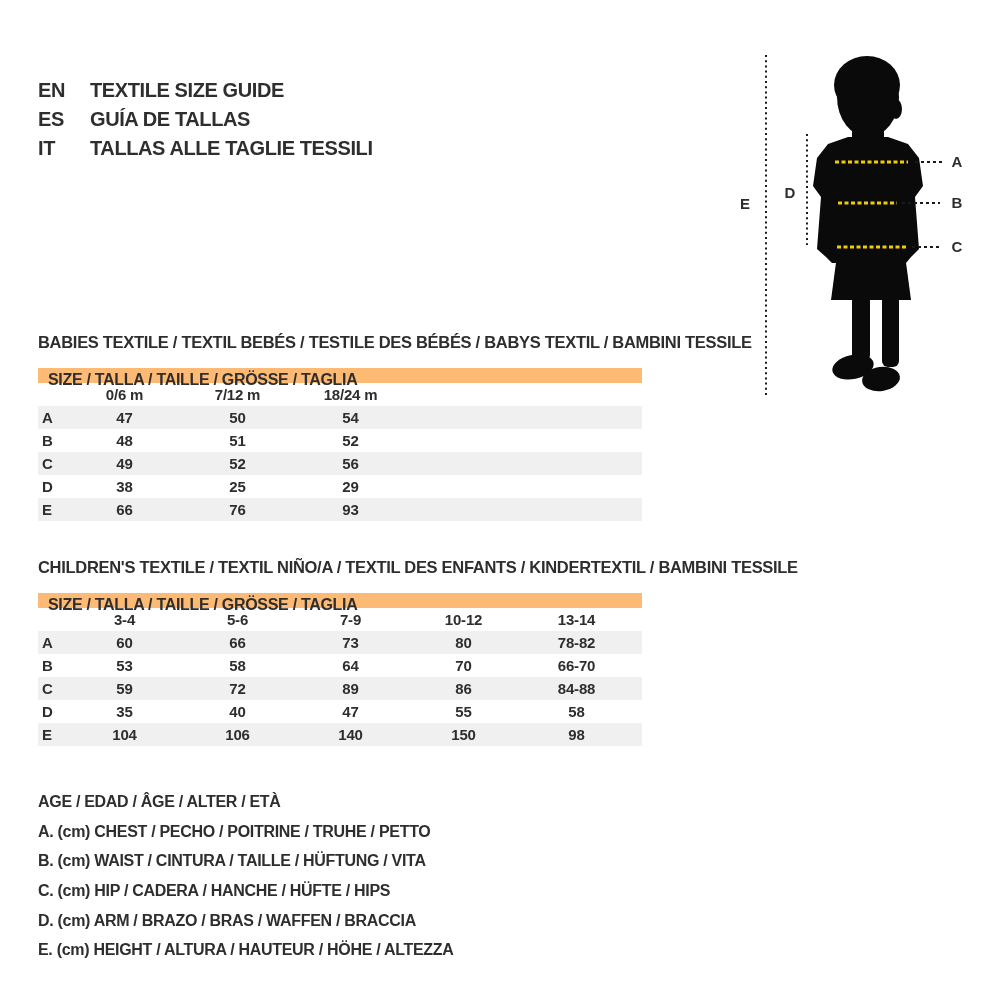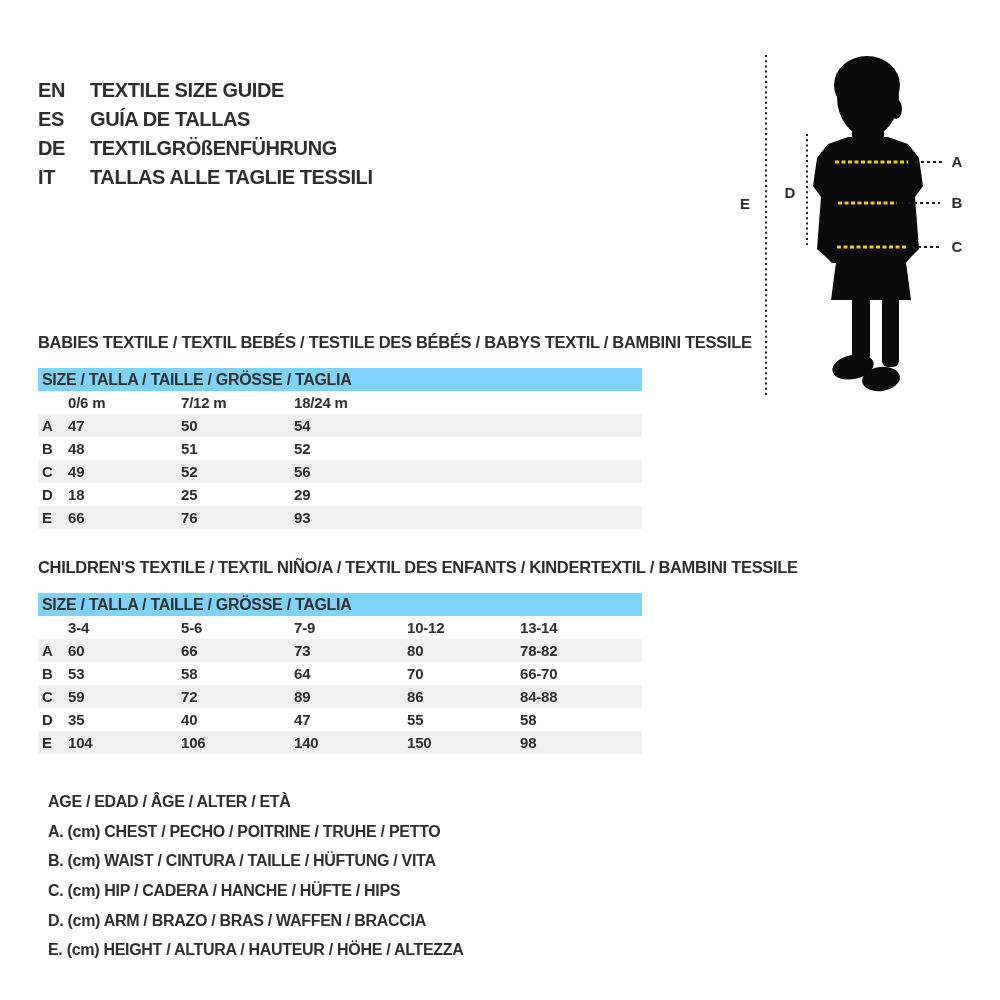--- a/index.html
+++ b/index.html
@@ -12,51 +12,47 @@
   
   .lang-block { left:38px; top:56px;margin-top:20px; }
   .lang-row { display:flex; height:29px; align-items:center; font-weight:700; font-size:20px; letter-spacing:-0.4px; }
   .lang-code { width:52px; }
 
   
   .section-heading { font-weight:700; font-size:16.5px; letter-spacing:-0.3px; white-space:nowrap; }
 
   
   .size-table { width:604px; }
-  .size-bar { height:23px; background:#7dd3fc; font-weight:700; font-size:16px; line-height:23px; padding-left:4px; letter-spacing:-0.3px; white-space:nowrap; }
+  .size-bar { height:15px; background:#fdba74; font-weight:700; font-size:16px; line-height:23px; padding-left:10px; letter-spacing:-0.3px; white-space:nowrap; }
   .trow { display:flex; height:23px; line-height:23px; font-weight:700; font-size:15px; letter-spacing:-0.2px; }
   .trow.stripe { background:#f0f0f0; }
   .tc-letter { width:30px; padding-left:4px; }
-  .tc { width:113px; text-align:left; }
+  .tc { width:113px; text-align:center; }
 
   
-  .legend { left:48px; top:787px; }
+  .legend { left:38px; top:787px; }
   .legend-line { height:29.7px; line-height:29.7px; font-weight:700; font-size:16px; letter-spacing:-0.3px; white-space:nowrap; }
 
   
   .figure-svg { left:725px; top:45px; }
   .svg-label { font-family:"Liberation Sans", sans-serif; font-weight:700; font-size:15px; fill:#2e2e2e; }
 </style>
 </head>
 <body>
 
 <div class="canvas">
 
   <div class="abs lang-block">
     <div class="lang-row">
       <span class="lang-code">EN</span>
       <span class="lang-label nowrap">TEXTILE SIZE GUIDE</span>
     </div>
     <div class="lang-row">
       <span class="lang-code">ES</span>
       <span class="lang-label nowrap">GUÍA DE TALLAS</span>
-    </div>
-    <div class="lang-row">
-      <span class="lang-code">DE</span>
-      <span class="lang-label nowrap">TEXTILGRÖßENFÜHRUNG</span>
     </div>
     <div class="lang-row">
       <span class="lang-code">IT</span>
       <span class="lang-label nowrap">TALLAS ALLE TAGLIE TESSILI</span>
     </div>
   </div>
 
   <svg class="abs figure-svg" width="255" height="365" viewBox="0 0 255 365">
 
     <line x1="41" y1="10" x2="41" y2="350" stroke="#1a1a1a" stroke-width="2" stroke-dasharray="2 3.2"></line>
@@ -113,21 +109,21 @@
       <span class="tc">52</span>
     </div>
     <div class="trow stripe">
       <span class="tc-letter">C</span>
       <span class="tc">49</span>
       <span class="tc">52</span>
       <span class="tc">56</span>
     </div>
     <div class="trow">
       <span class="tc-letter">D</span>
-      <span class="tc">18</span>
+      <span class="tc">38</span>
       <span class="tc">25</span>
       <span class="tc">29</span>
     </div>
     <div class="trow stripe">
       <span class="tc-letter">E</span>
       <span class="tc">66</span>
       <span class="tc">76</span>
       <span class="tc">93</span>
     </div>
   </div>

